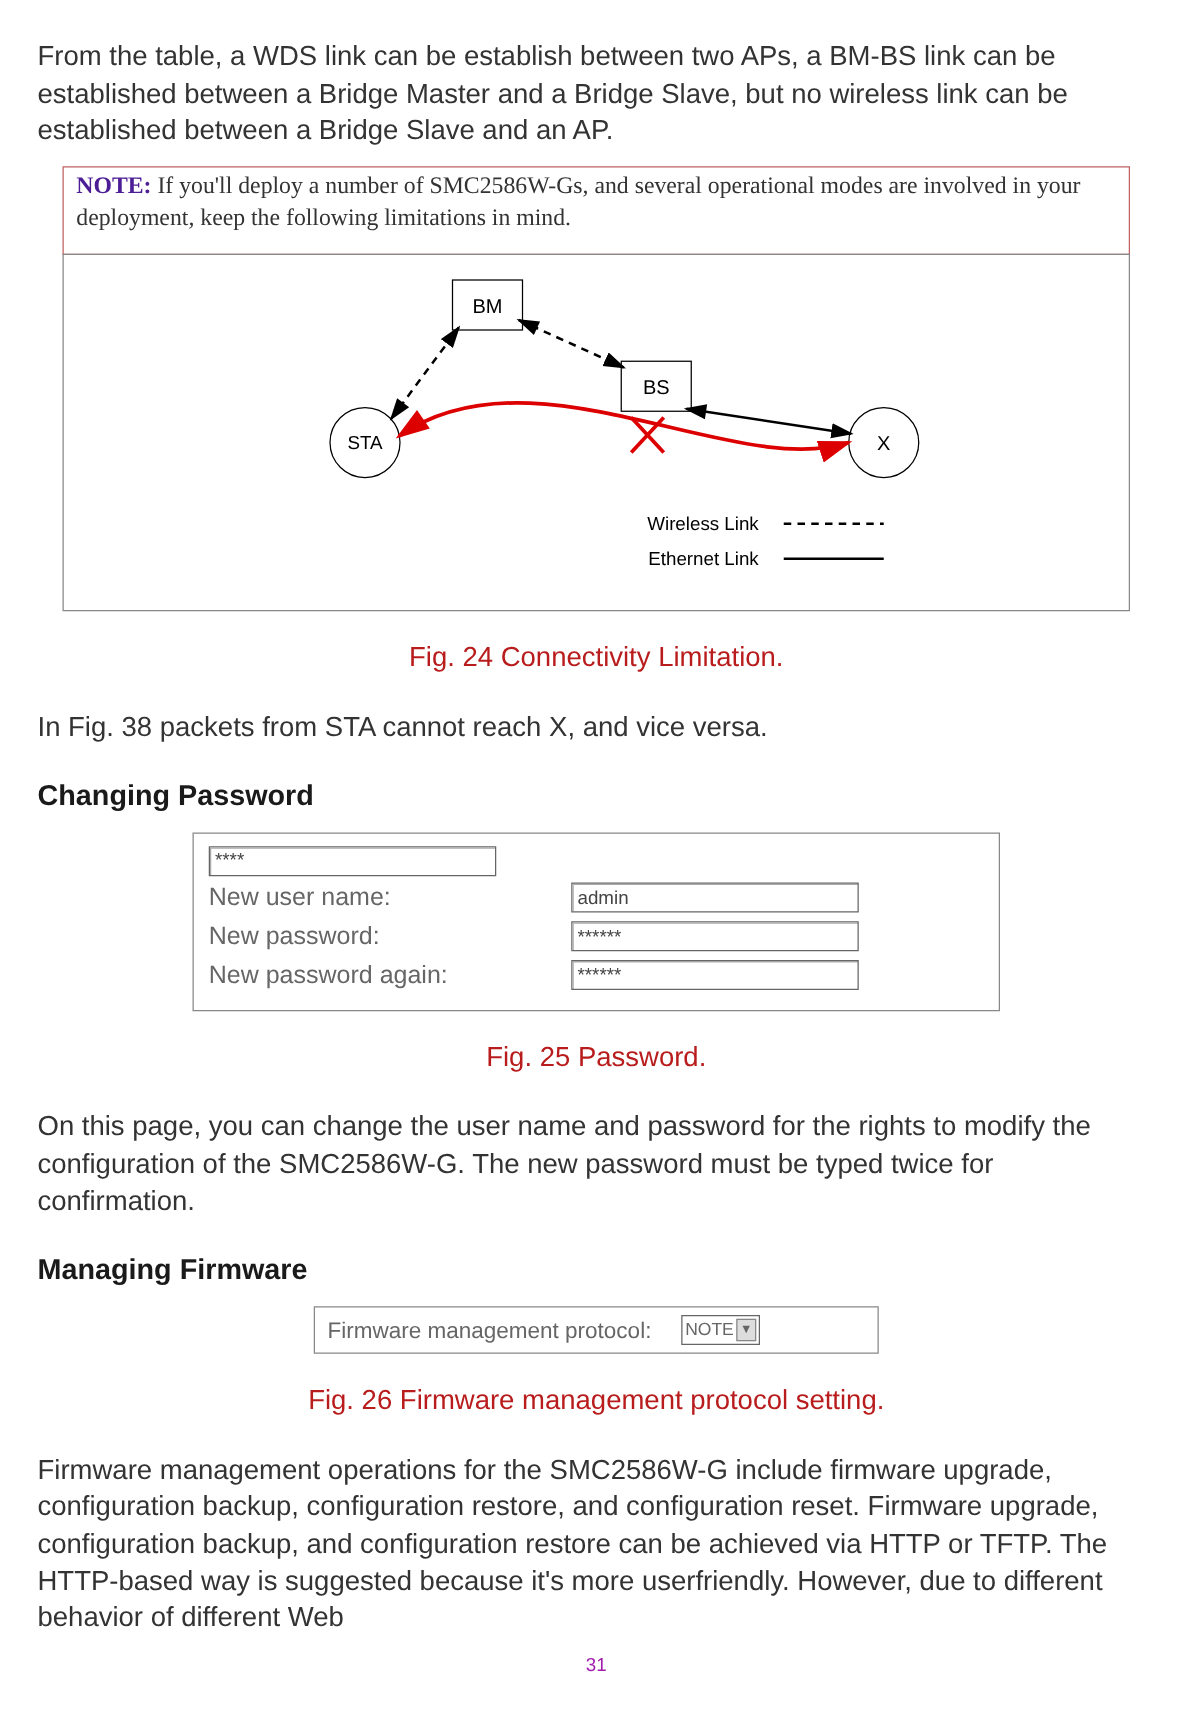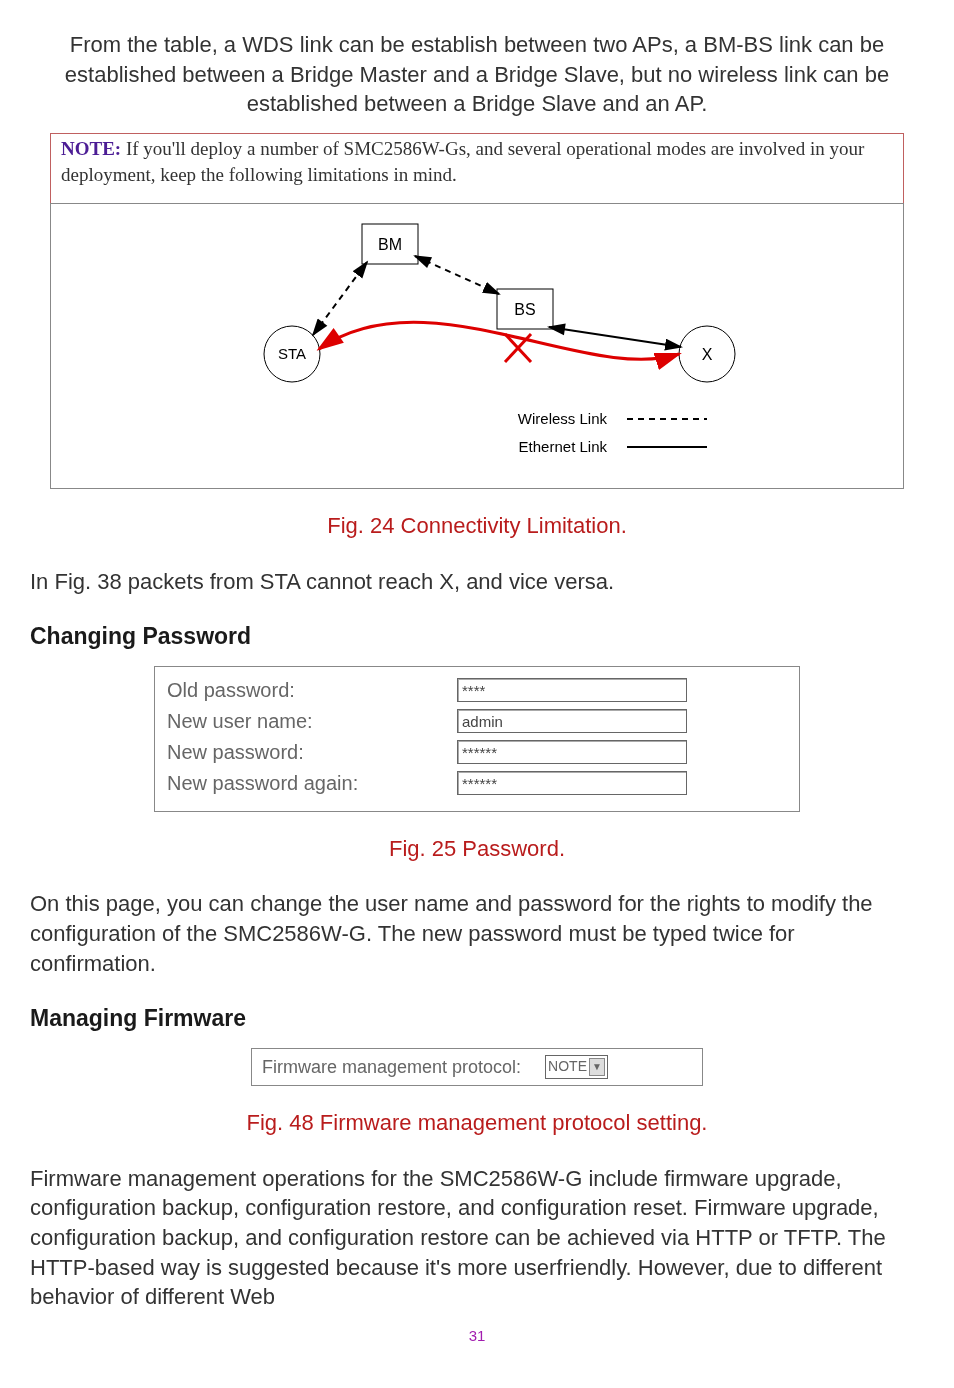--- a/index.html
+++ b/index.html
@@ -5,21 +5,21 @@
   body {
     font-family: Arial, Helvetica, sans-serif;
     width: 954px;
     margin: 0;
     padding: 30px 30px 10px 30px;
     box-sizing: border-box;
     color: #333;
     font-size: 22px;
     line-height: 1.35;
   }
-  .intro-text { margin-bottom: 14px; text-align: center; }
+  .intro-text { margin-bottom: 14px; }
   .note-box {
     border: 1px solid #c06060;
     padding: 2px 10px 10px 10px;
     margin: 0 20px;
   }
   .note-header {
     font-family: "Times New Roman", serif;
     font-size: 19px;
     line-height: 1.35;
     margin-bottom: 6px;
@@ -156,21 +156,20 @@
 </div>
 
 <div class="fig-caption">Fig. 24 Connectivity Limitation.</div>
 
 <div class="body-p">In Fig. 38 packets from STA cannot reach X, and vice versa.</div>
 
 <div class="heading">Changing Password</div>
 
 <div class="pw-table">
   <div class="pw-row">
-    <div class="pw-label">Old password:</div>
     <input class="pw-input" type="text" value="****" style="">
   </div>
   <div class="pw-row">
     <div class="pw-label">New user name:</div>
     <input class="pw-input" type="text" value="admin" style="">
   </div>
   <div class="pw-row">
     <div class="pw-label">New password:</div>
     <input class="pw-input" type="text" value="******" style="">
   </div>
@@ -187,17 +186,17 @@
 <div class="heading">Managing Firmware</div>
 
 <div class="fw-table">
   <span>Firmware management protocol:</span>
   <span class="fw-select">
     <span>NOTE</span>
     <span class="arrow">▼</span>
   </span>
 </div>
 
-<div class="fig-caption">Fig. 48 Firmware management protocol setting.</div>
+<div class="fig-caption">Fig. 26 Firmware management protocol setting.</div>
 
 <div class="body-p" style="margin-bottom:0">Firmware management operations for the SMC2586W-G include firmware upgrade, configuration backup, configuration restore, and configuration reset. Firmware upgrade, configuration backup, and configuration restore can be achieved via HTTP or TFTP. The HTTP-based way is suggested because it's more userfriendly. However, due to different behavior of different Web</div>
 
 <div class="pagenum">31</div>
 
 </body></html>

